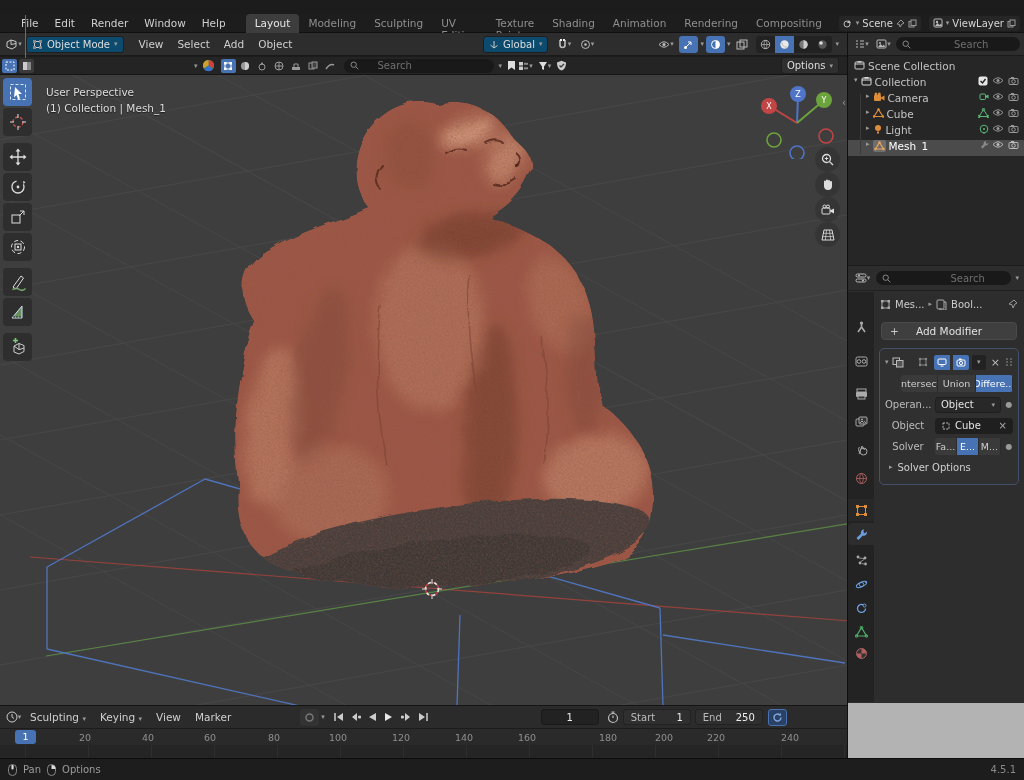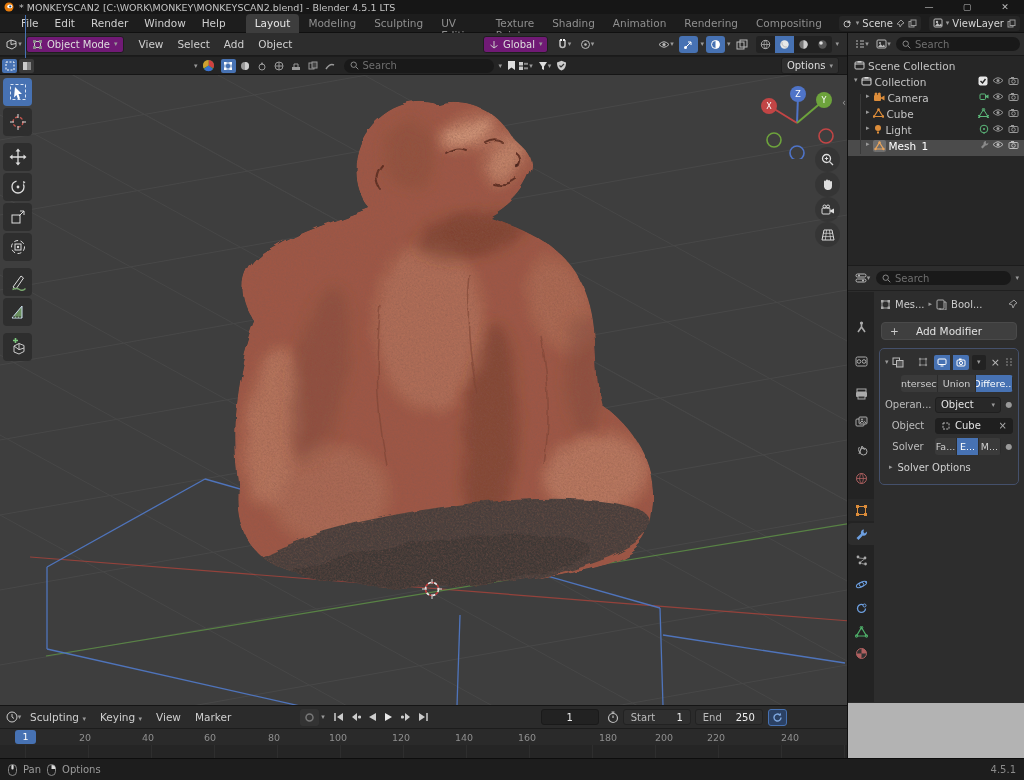--- a/index.html
+++ b/index.html
@@ -19,30 +19,30 @@
   .wstabs { display:flex; margin-left:12px; height:19px; align-items:stretch; }
   .wstab { padding:3px 9px 0 9px; font-size:10.5px; color:#8f8f8f; border-radius:4px 4px 0 0; }
   .wstab.active { background:#3d3d3d; color:#e6e6e6; }
   .tb-widget { display:flex; align-items:center; gap:3px; background:#262626; border-radius:3px; height:15px; padding:0 4px; margin-left:8px; font-size:10px; color:#d5d5d5; }
   .sp { flex:1; }
   .chev { font-size:7px; color:#999; }
 
   
   .vphead { position:absolute; left:0; top:33px; width:847px; height:23px; background:#2d2d2d; display:flex; align-items:center; border-bottom:1px solid #1a1a1a; }
   .vphead .menu { padding:0 7px; }
-  .drop { display:flex; align-items:center; gap:4px; background:#701a75; border:1px solid #1e1e1e; border-radius:3px; height:17px; padding:0 5px; font-size:10px; color:#ddd; }
+  .drop { display:flex; align-items:center; gap:4px; background:#0c4a6e; border:1px solid #1e1e1e; border-radius:3px; height:17px; padding:0 5px; font-size:10px; color:#ddd; }
   .ibtn { display:flex; align-items:center; justify-content:center; height:17px; min-width:19px; border-radius:3px; color:#bbb; }
   .ibtn.on { background:#4772b3; color:#fff; }
   .shgrp { display:flex; background:#222; border-radius:3px; overflow:hidden; height:17px; }
   .shgrp .ibtn { border-radius:0; }
 
   
   .toolrow { position:absolute; left:0; top:57px; width:847px; height:18px; background:#242424; display:flex; align-items:center; border-bottom:1px solid #151515; }
   .toolrow .mini { width:15px; height:14px; border-radius:2px; margin-left:2px; display:flex; align-items:center; justify-content:center; }
-  .srch { display:flex; align-items:center; background:#191919; border-radius:8px; height:14px; padding:0 6px; gap:4px; }
+  .srch { display:flex; align-items:center; background:#191919; border-radius:8px; height:14px; padding:0 6px; gap:4px;justify-content:space-between; }
   .srch input { background:transparent; border:0; outline:0; color:#ccc; font-size:10px; width:110px; }
   .srch input::placeholder { color:#6f6f6f; }
 
   
   .viewport { position:absolute; left:0; top:75px; width:847px; height:630px; background:#3e3e3e; overflow:hidden; }
   .vp-label { position:absolute; left:46px; top:9px; color:#dcdcdc; font-size:10.5px; text-shadow:0 1px 1px #0008; line-height:16px; }
   .lefttools { position:absolute; left:3px; top:3px; display:flex; flex-direction:column; gap:2px; }
   .tool { width:29px; height:28px; background:#2c2c2ce6; border-radius:4px; display:flex; align-items:center; justify-content:center; }
   .tool.active { background:#4772b3; }
   .tool.gap { margin-top:5px; }
@@ -110,33 +110,20 @@
 
   .vdiv { position:absolute; left:847px; top:33px; width:1px; height:725px; background:#101010; }
   svg { display:block; }
   svg text { font-family:"DejaVu Sans", sans-serif; }
 </style>
 </head>
 <body>
 
 <div id="win">
 
-  <div class="titlebar">
-    <svg class="logo" width="10" height="10" viewBox="0 0 10 10">
-        <circle cx="5" cy="5" r="4.5" fill="#e87d0d"></circle>
-        <ellipse cx="5.8" cy="4.4" rx="2.6" ry="1.9" fill="#fff"></ellipse>
-        <circle cx="6.2" cy="4.5" r="1.1" fill="#1b4a7a"></circle>
-      </svg>
-    <span>* MONKEYSCAN2 [C:\WORK\MONKEY\MONKEYSCAN2.blend] - Blender 4.5.1 LTS</span>
-    <div class="winctl">
-      <span>—</span>
-      <span>▢</span>
-      <span>✕</span>
-    </div>
-  </div>
 
   <div class="topbar">
     <svg class="logo" width="15" height="12" viewBox="0 0 15 12">
         <circle cx="7.5" cy="6" r="5.5" fill="#e87d0d"></circle>
         <ellipse cx="8.6" cy="5.2" rx="3.4" ry="2.4" fill="#eee"></ellipse>
         <circle cx="9" cy="5.4" r="1.4" fill="#1b4a7a"></circle>
       </svg>
     <span class="menu">File</span>
     <span class="menu">Edit</span>
     <span class="menu">Render</span>
@@ -493,20 +480,24 @@
         </g>
       </g>
 
       <g>
         <circle cx="432" cy="514" r="6.5" fill="none" stroke="#e8e8e8" stroke-width="1.6" stroke-dasharray="3.2 3.2"></circle>
         <circle cx="432" cy="514" r="6.5" fill="none" stroke="#c84040" stroke-width="1.6" stroke-dasharray="3.2 3.2" stroke-dashoffset="3.2"></circle>
         <path d="M432,504 v5 M432,519 v5 M422,514 h5 M437,514 h5" stroke="#ddd" stroke-width="1"></path>
       </g>
     </svg>
 
+    <div class="vp-label">
+      <div>User Perspective</div>
+      <div>(1) Collection | Mesh_1</div>
+    </div>
 
     <div class="lefttools">
       <div class="tool active">
           <svg width="18" height="18" viewBox="0 0 18 18">
             <rect x="1.5" y="1.5" width="15" height="15" fill="none" stroke="#dce6f5" stroke-dasharray="3 2"></rect>
             <path d="M6,4 L13,11 L9.5,11 L11,15.5 L9,16.3 L7.5,12 L5,14.5z" fill="#fff"></path>
           </svg>
         </div>
       <div class="tool">
           <svg width="18" height="18" viewBox="0 0 18 18">

